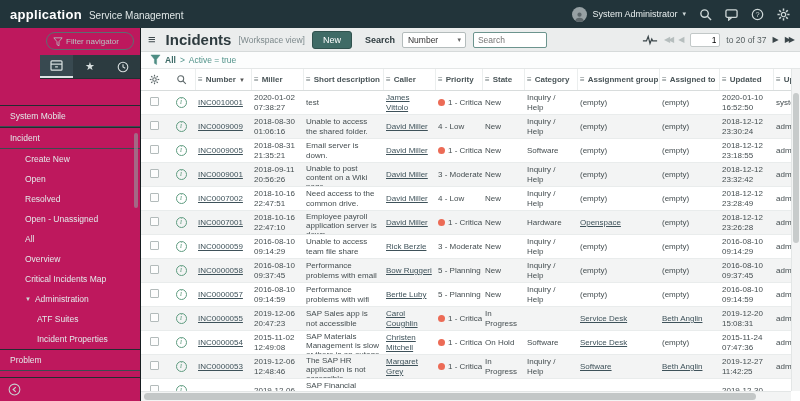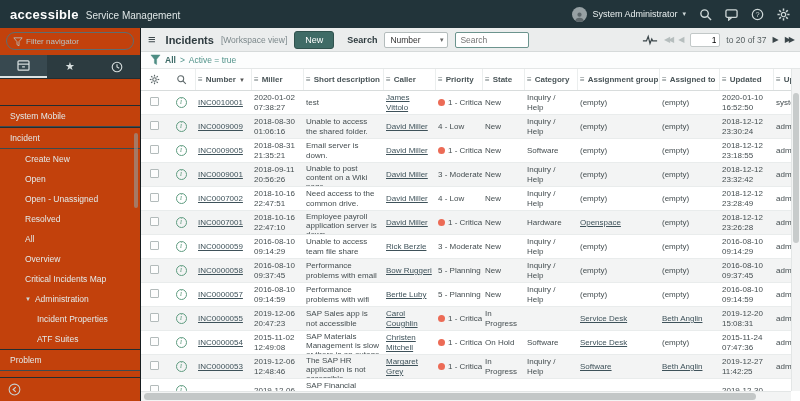--- a/index.html
+++ b/index.html
@@ -20,21 +20,21 @@
   .brand { display:flex; align-items:baseline; }
   .logo { color:#fff; font-weight:bold; font-size:13px; letter-spacing:.3px; }
   .product { color:#dfe6e6; font-size:10px; margin-left:7px; }
   .top-right { display:flex; align-items:center; gap:13px; }
   .user { display:flex; align-items:center; gap:5px; color:#e9efef; font-size:9px; cursor:pointer; }
   .avatar { width:15px; height:15px; border-radius:50%; background:#97a1a4; display:inline-flex; align-items:flex-end; justify-content:center; overflow:hidden; }
   .caret { font-size:7px; color:#cfd8d8; }
   .ticon { display:block; cursor:pointer; }
 
   
-  .sidebar { position:absolute; top:28px; left:0; width:140px; bottom:0; background:#c2410c; }
+  .sidebar { position:absolute; top:28px; left:0; width:140px; bottom:0; background:#be185d;padding-left:40px; }
   .filter-wrap { position:relative; margin:4px 6px 5px 6px; height:18px;
     border:1px solid #5d6d70; border-radius:9px; display:flex; align-items:center; }
   .filter-wrap svg { position:absolute; left:6px; top:4px; }
   .filter-input { background:transparent; border:none; outline:none; color:#d6dede;
     font-size:8px; width:100%; padding:0 6px 0 19px; font-family:"Liberation Sans",sans-serif; }
   .filter-input::placeholder { color:#b7c2c2; }
   .nav-tabs { display:flex; height:24px; background:#2c3b40; border-bottom:1px solid #232f33; }
   .tab { flex:1; display:flex; align-items:center; justify-content:center; cursor:pointer; }
   .tab.active { background:#384950; border-bottom:2px solid #dde4e4; }
   .tab .star { color:#d7dede; font-size:11px; line-height:1; }
@@ -45,21 +45,21 @@
   .exp-arrow { font-size:6px; color:#cfd7d7; margin-right:4px; }
   .sb-thumb { position:absolute; right:2px; top:105px; width:4px; height:75px; background:#939ea0; border-radius:2px; opacity:.6; }
   .sidebar-footer { position:absolute; left:0; right:0; bottom:0; height:24px;
     border-top:1px solid #222d31; display:flex; align-items:center; padding-left:8px; }
 
   
   .content { position:absolute; top:28px; left:140px; right:0; bottom:0; background:#fff; border-left:1px solid #161d20; }
   .toolbar { height:24px; background:#ebeded; border-bottom:1px solid #d6dada;
     display:flex; align-items:center; padding:0 7px; gap:7px; }
   .menu-btn { font-size:13px; color:#3d484c; cursor:pointer; line-height:1; }
-  .title { font-size:11px; font-weight:bold; color:#2e3b3f; margin-left:3px; white-space:nowrap; }
+  .title { font-size:15px; font-weight:bold; color:#2e3b3f; margin-left:3px; white-space:nowrap; }
   .viewlabel { font-size:8.5px; color:#7c888b; white-space:nowrap; }
   .new-btn { background:#3f6b66; color:#fff; font-size:9px; padding:3px 10px; border-radius:3px;
     border:1px solid #30524e; cursor:pointer; font-family:"Liberation Sans",sans-serif; }
   .search-label { font-size:9px; font-weight:bold; color:#2e3b3f; margin-left:6px; }
   .fake-select { position:relative; background:#fff; border:1px solid #b4bcbc; border-radius:2px;
     font-size:8.5px; color:#333; padding:2px 16px 2px 5px; min-width:64px; cursor:pointer; }
   .fake-select .sel-caret { position:absolute; right:4px; top:3px; font-size:7px; color:#666; }
   .search-input { width:74px; height:16px; font-size:8.5px; border:1px solid #6c948e; border-radius:2px;
     padding:1px 4px; outline:none; font-family:"Liberation Sans",sans-serif; }
   .toolbar-right { margin-left:auto; display:flex; align-items:center; gap:6px; }
@@ -104,21 +104,21 @@
   .hscroll { position:absolute; bottom:0; left:0; right:9px; height:10px; background:#f3f4f4; border-top:1px solid #e3e6e6; }
   .hthumb { position:absolute; left:3px; top:1px; height:7px; width:612px; background:#c3c7c7; border-radius:4px; cursor:pointer; }
 </style>
 </head>
 <body>
 
 <div class="app">
 
   <header class="top">
     <div class="brand">
-      <span class="logo">accessible</span>
+      <span class="logo">application</span>
       <span class="product">Service Management</span>
     </div>
     <div class="top-right">
       <div class="user">
         <span class="avatar">
           <svg width="11" height="11" viewBox="0 0 12 12">
               <circle cx="6" cy="4" r="2.3" fill="#5d676b"></circle>
               <path d="M1 12c0-3 2.2-4.6 5-4.6s5 1.6 5 4.6z" fill="#5d676b"></path>
             </svg>
         </span>
@@ -185,43 +185,43 @@
         <div class="nav-item lvl0 app">
           <span>Incident</span>
         </div>
         <div class="nav-item lvl1">
           <span>Create New</span>
         </div>
         <div class="nav-item lvl1">
           <span>Open</span>
         </div>
         <div class="nav-item lvl1">
+          <span>Resolved</span>
+        </div>
+        <div class="nav-item lvl1">
           <span>Open - Unassigned</span>
-        </div>
-        <div class="nav-item lvl1">
-          <span>Resolved</span>
         </div>
         <div class="nav-item lvl1">
           <span>All</span>
         </div>
         <div class="nav-item lvl1">
           <span>Overview</span>
         </div>
         <div class="nav-item lvl1">
           <span>Critical Incidents Map</span>
         </div>
         <div class="nav-item lvl1">
           <span class="exp-arrow">▼</span>
           <span>Administration</span>
         </div>
         <div class="nav-item lvl2">
+          <span>ATF Suites</span>
+        </div>
+        <div class="nav-item lvl2">
           <span>Incident Properties</span>
-        </div>
-        <div class="nav-item lvl2">
-          <span>ATF Suites</span>
         </div>
         <div class="nav-item lvl0 app">
           <span>Problem</span>
         </div>
       </nav>
     <div class="sb-thumb"></div>
     <div class="sidebar-footer">
       <svg width="13" height="13" viewBox="0 0 14 14">
           <circle cx="7" cy="7" r="5.8" fill="none" stroke="#c8d1d1" stroke-width="1.1"></circle>
           <path d="M8.4 4.4 L5.6 7 L8.4 9.6" fill="none" stroke="#c8d1d1" stroke-width="1.3"></path>

